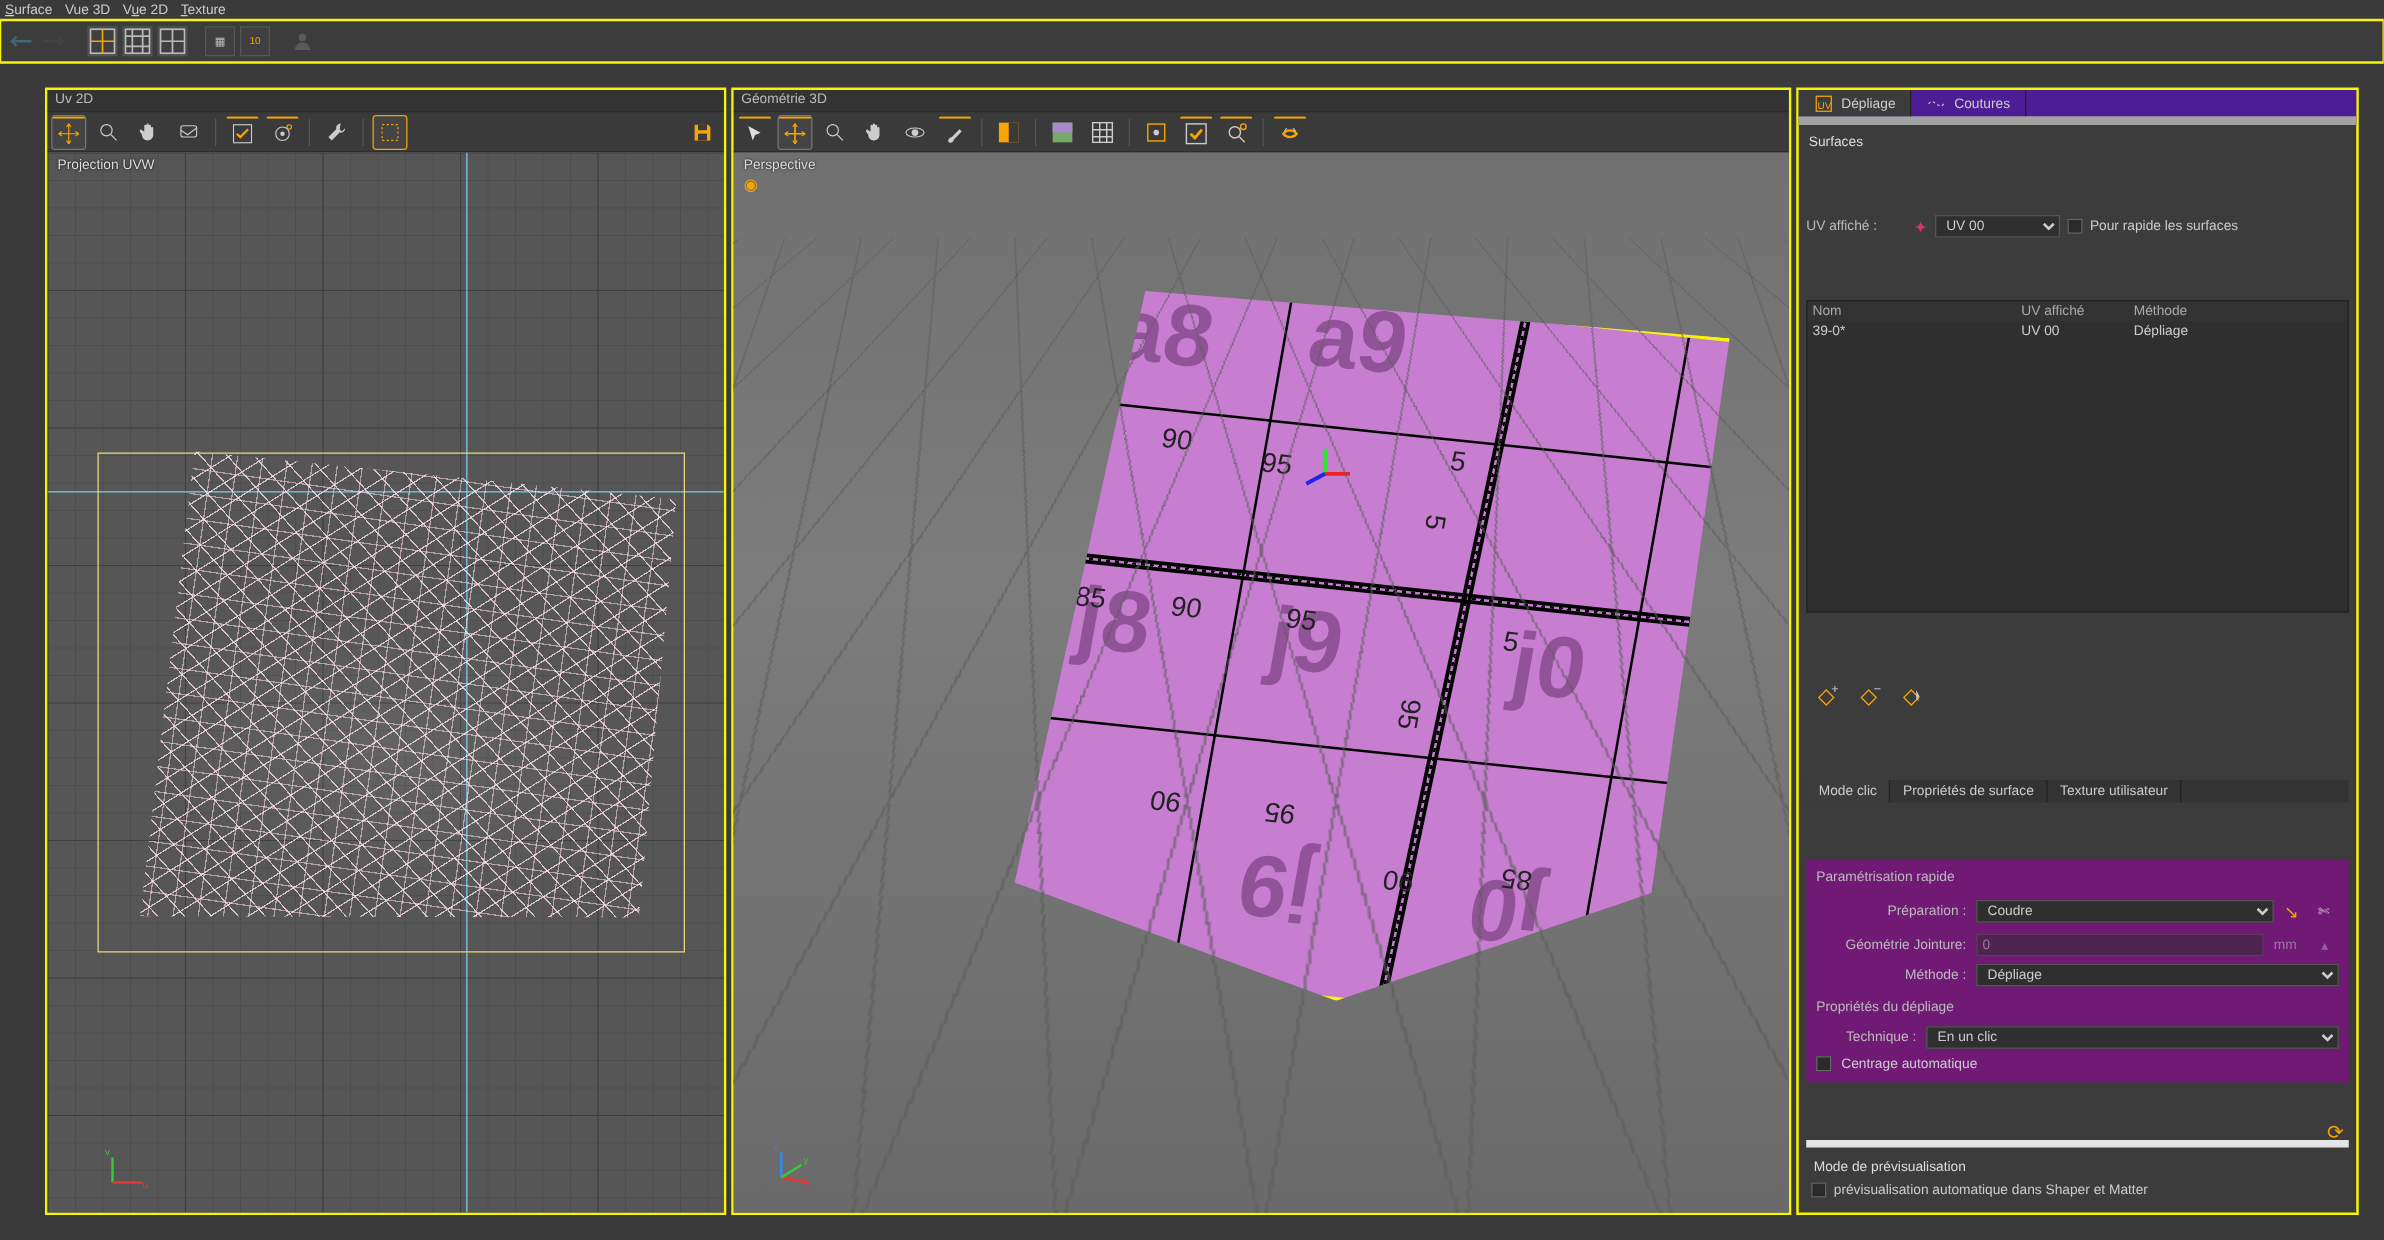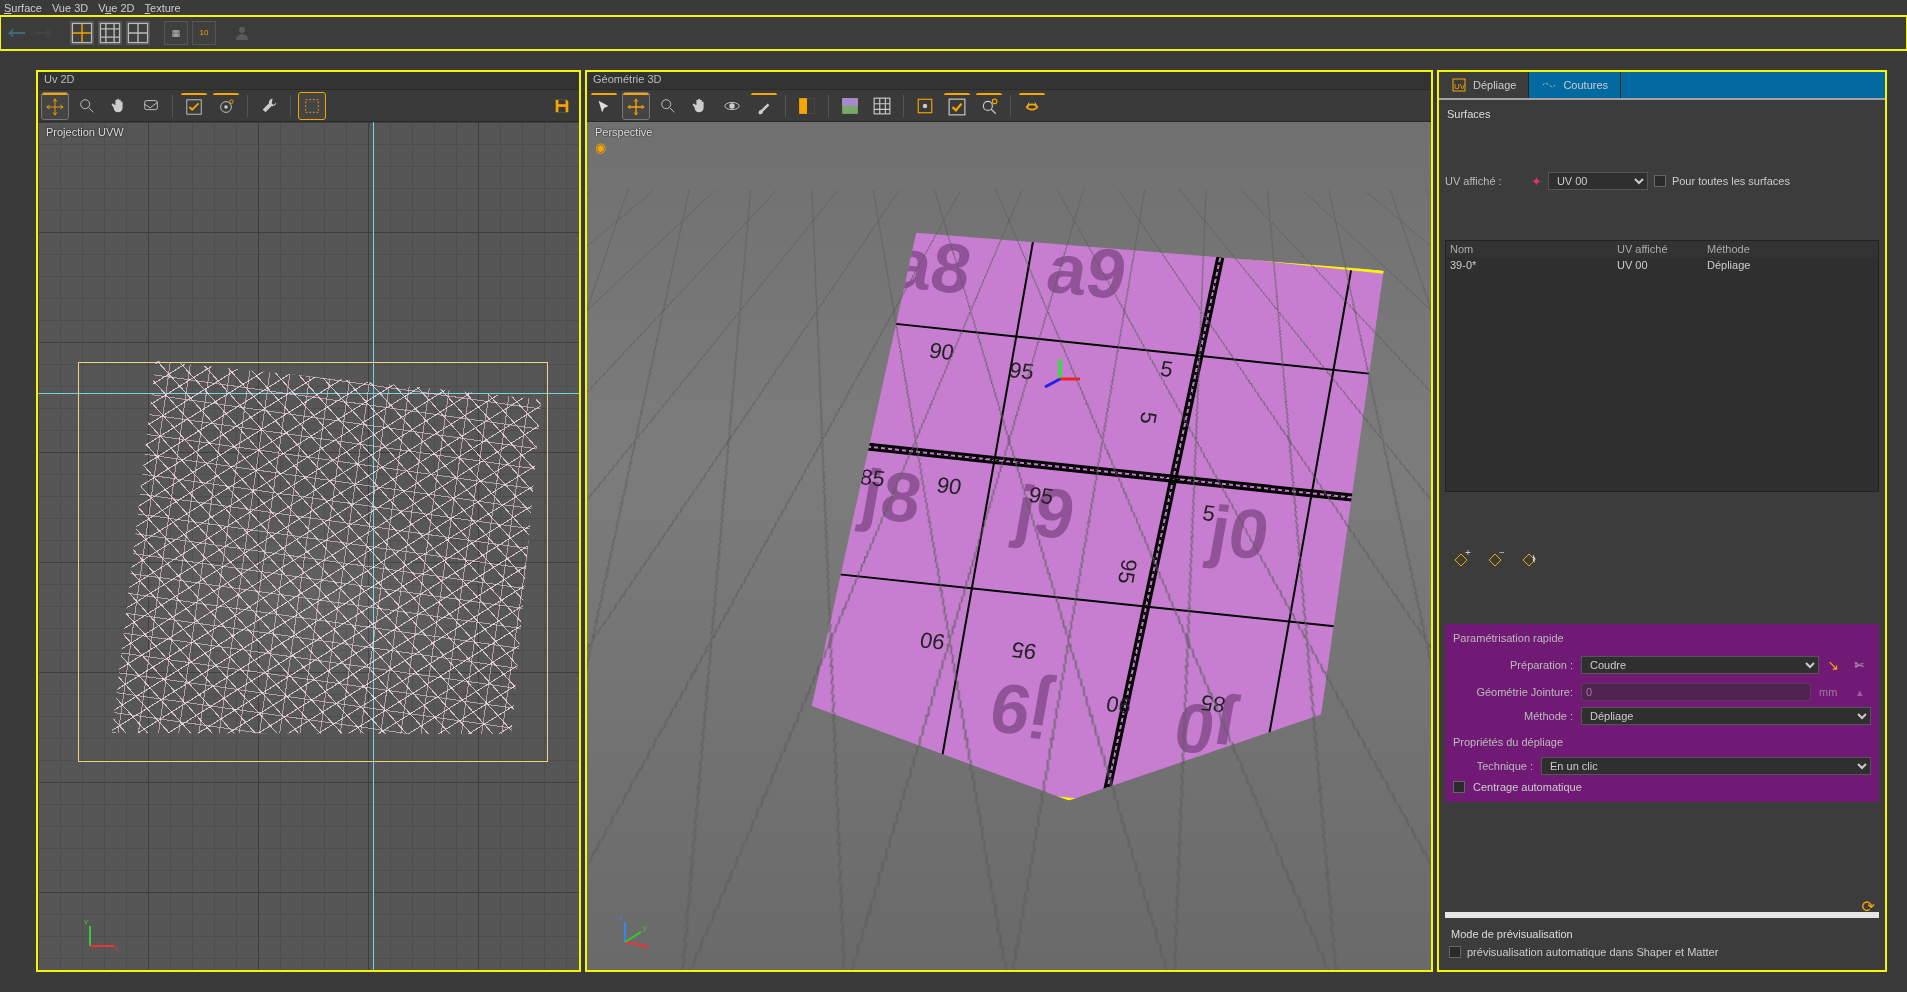--- a/index.html
+++ b/index.html
@@ -221,22 +221,22 @@
   .surface3d .thinline-v{position:absolute;top:0;bottom:0;width:2px;background:#000;}
   .surface3d .lbl{position:absolute; font-size:22px; color:#222; font-weight:500;}
   .surface3d .big{font-size:70px; color:rgba(80,30,80,.45); font-weight:700;}
   .gizmo3d{position:absolute; left:448px; top:232px; width:50px; height:50px; z-index:5;}
   .gizmo3d-corner{position:absolute; left:30px; bottom:20px; width:40px; height:40px; z-index:5;}
 
   
   .right-tabs {
     height: 28px;
     display:flex;
-    background:#0369a1;
-    border-bottom:2px solid #a3a3a3;
+    background:#4c1d95;
+    border-bottom:7px solid #a3a3a3;
   }
   .right-tab{
     padding: 4px 12px;
     display:flex; align-items:center; gap:6px;
     cursor:pointer;
     border-right:1px solid #222;
     color:#ccc;
   }
   .right-tab.active{ background:#3c3c3c; }
   .right-tab .icn{ width:16px; height:16px; display:inline-block; }
@@ -578,21 +578,21 @@
 
     <div class="right-body">
       <div class="section-title">Surfaces</div>
       <div class="row">
         <label>UV affiché :</label>
         <span style="color:#d36; font-size:13px;">✦</span>
         <select>
           <option>UV 00</option>
         </select>
         <span class="chk"></span>
-        <span>Pour toutes les surfaces</span>
+        <span>Pour rapide les surfaces</span>
       </div>
 
       <div class="surfaces-list">
         <div class="table-head">
           <span>Nom</span>
           <span>UV affiché</span>
           <span>Méthode</span>
         </div>
         <div class="table-row">
           <span>39-0*</span>
@@ -615,20 +615,25 @@
             </svg>
           </div>
         <div class="mini-btn" style="border:none">
             <svg width="20" height="20" viewBox="0 0 20 20">
               <path d="M10 4l6 6-6 6-6-6z" stroke="#f7a500" fill="none"></path>
               <path d="M14 4l3 6-2-1 1 4-2-2" fill="#ccc"></path>
             </svg>
           </div>
       </div>
 
+      <div class="subtabs">
+        <div class="subtab active">Mode clic</div>
+        <div class="subtab">Propriétés de surface</div>
+        <div class="subtab">Texture utilisateur</div>
+      </div>
 
       <div class="form-area">
         <div class="group-title">Paramétrisation rapide</div>
         <div class="form-row">
           <span class="flabel">Préparation :</span>
           <select class="wide-select"><option>Coudre</option></select>
           <span style="color:#f7a500;font-size:14px">↘</span>
           <span class="scissors">✄</span>
         </div>
         <div class="form-row">

